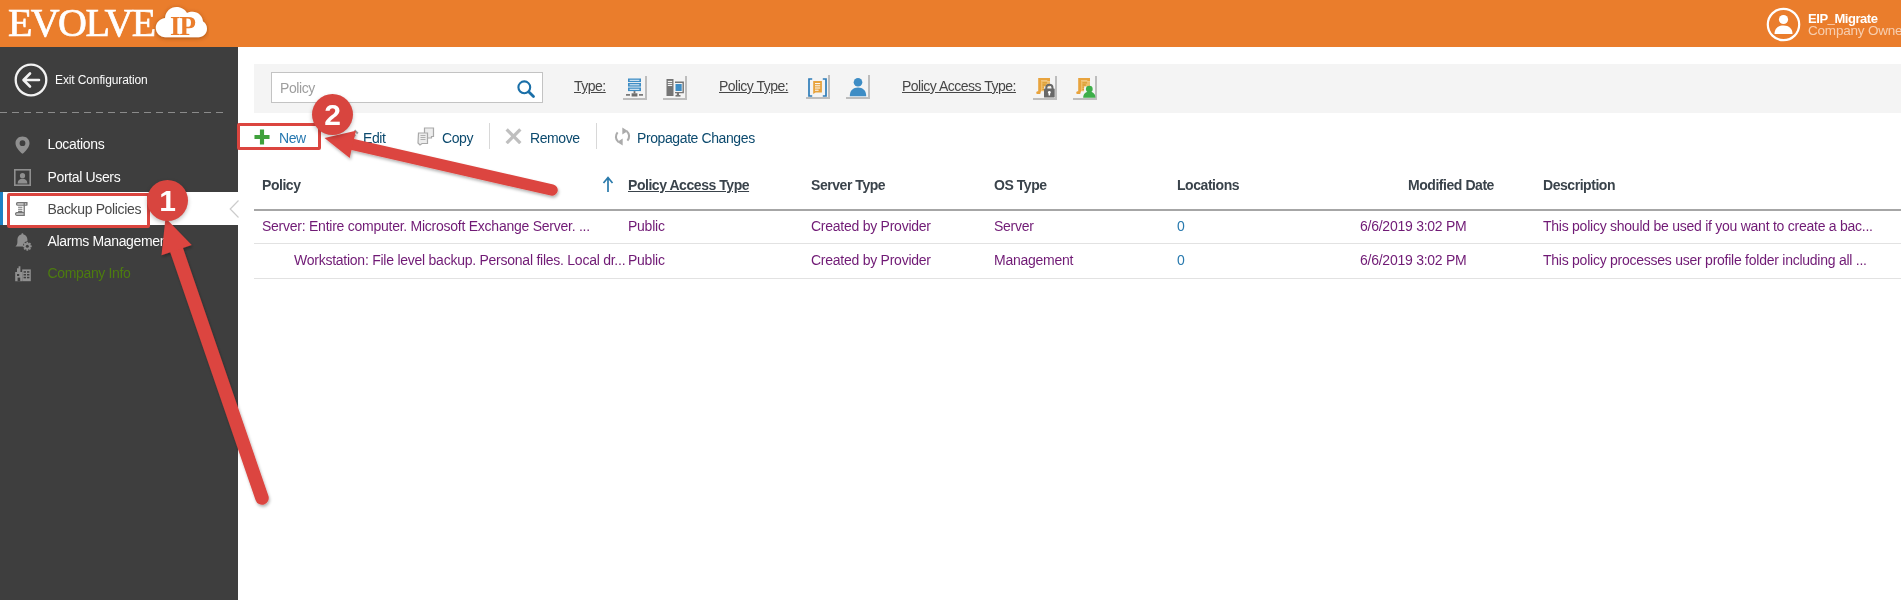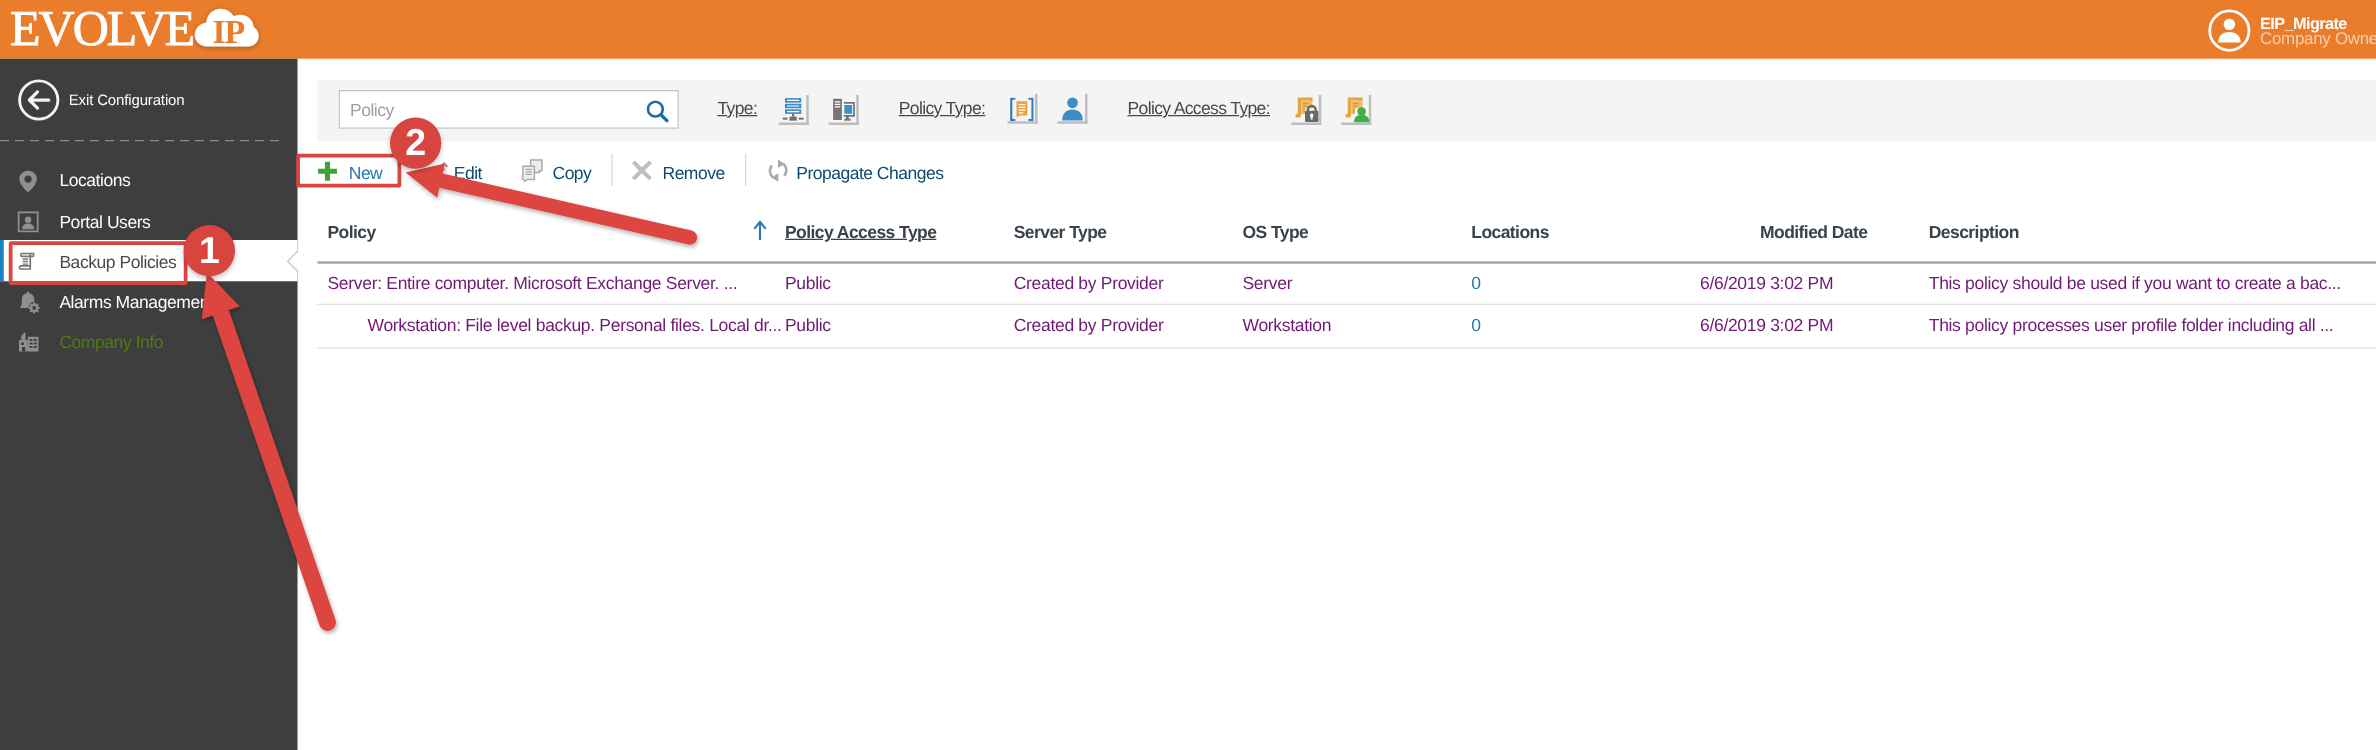--- a/index.html
+++ b/index.html
@@ -250,21 +250,21 @@
 <div class="td r1" style="left:811px;">Created by Provider</div>
 <div class="td r1" style="left:994px;">Server</div>
 <div class="td r1" style="left:1177px; color:#2779AE;">0</div>
 <div class="td r1" style="left:1360px;">6/6/2019 3:02 PM</div>
 <div class="td r1" style="left:1543px;text-align:right;">This policy should be used if you want to create a bac...</div>
 <div class="rline" style="top:243px;"></div>
 
 <div class="td r2" style="left:262px;margin-left:32px;">Workstation: File level backup. Personal files. Local dr...</div>
 <div class="td r2" style="left:628px;">Public</div>
 <div class="td r2" style="left:811px;">Created by Provider</div>
-<div class="td r2" style="left:994px;">Workstation</div>
+<div class="td r2" style="left:994px;">Management</div>
 <div class="td r2" style="left:1177px; color:#2779AE;">0</div>
 <div class="td r2" style="left:1360px;">6/6/2019 3:02 PM</div>
 <div class="td r2" style="left:1543px;">This policy processes user profile folder including all ...</div>
 <div class="rline" style="top:278px;"></div>
 
 <svg class="abs" style="left:120px; top:200px; overflow:visible;" width="200" height="320" viewBox="0 0 200 320">
   <defs>
       <filter id="as1" x="-30%" y="-30%" width="160%" height="160%">
         <feDropShadow dx="1" dy="2" stdDeviation="1.5" flood-color="#000" flood-opacity="0.3"></feDropShadow>
       </filter>

